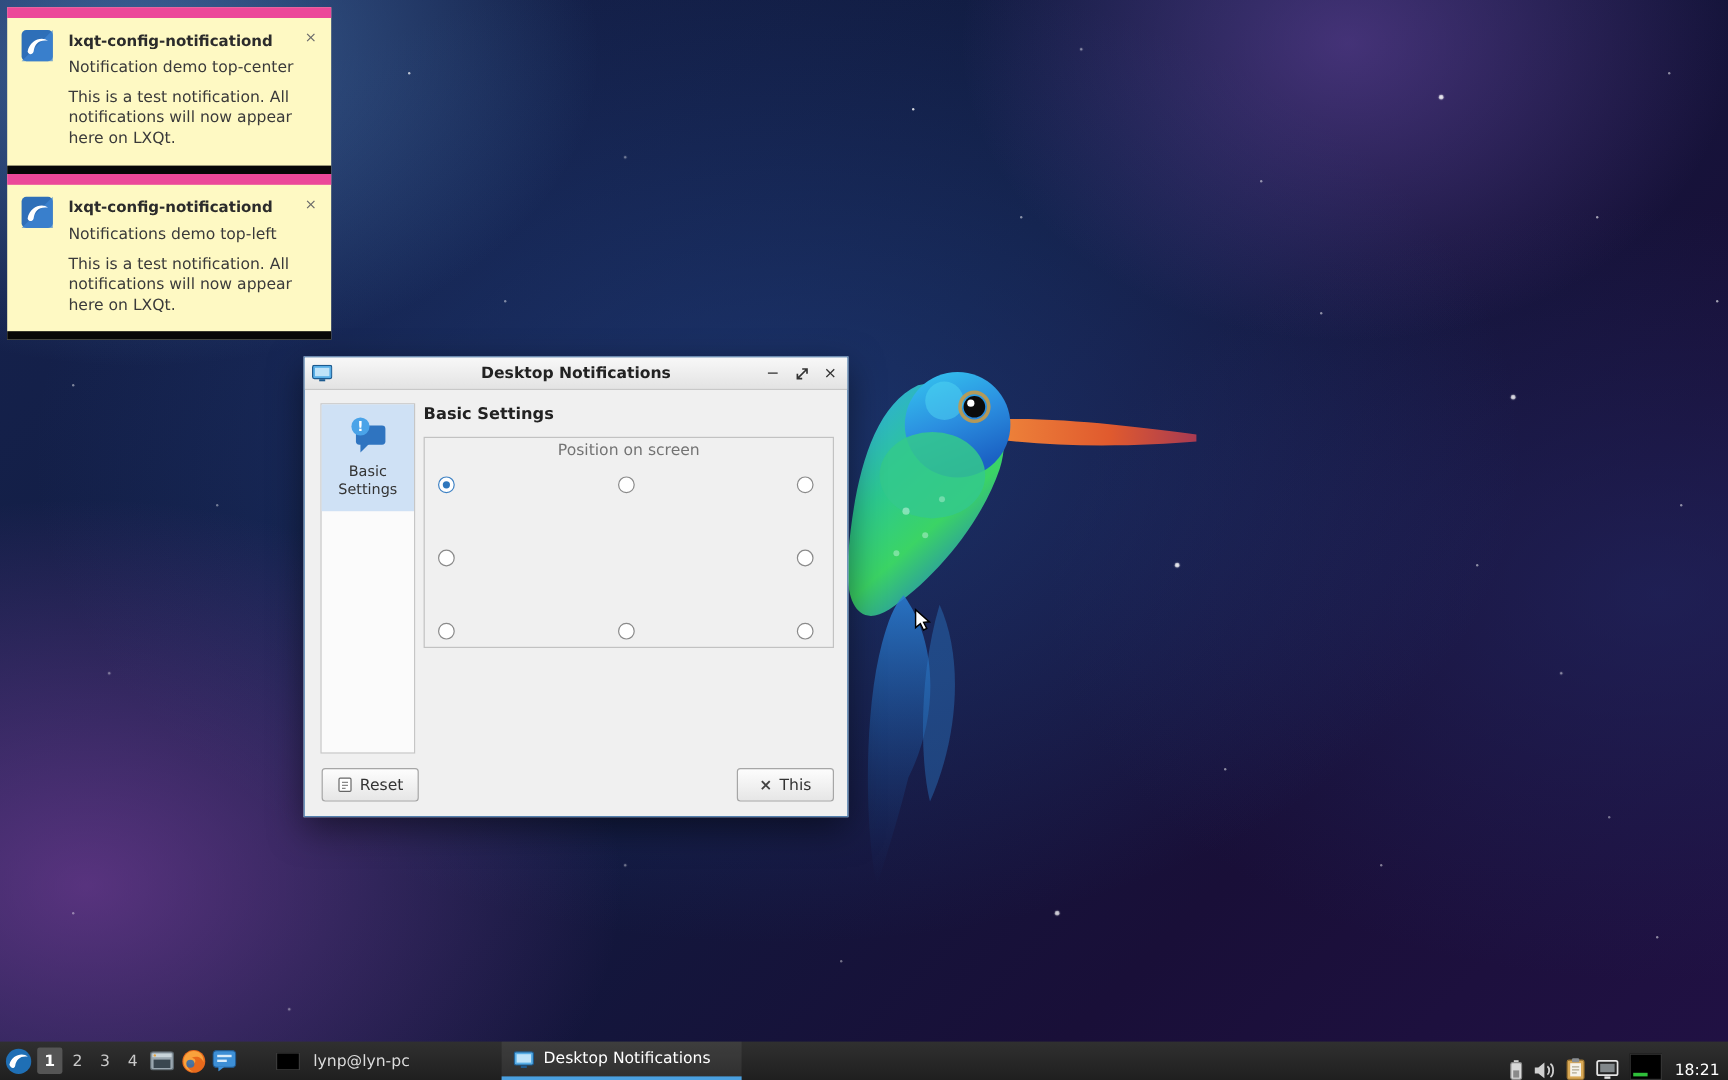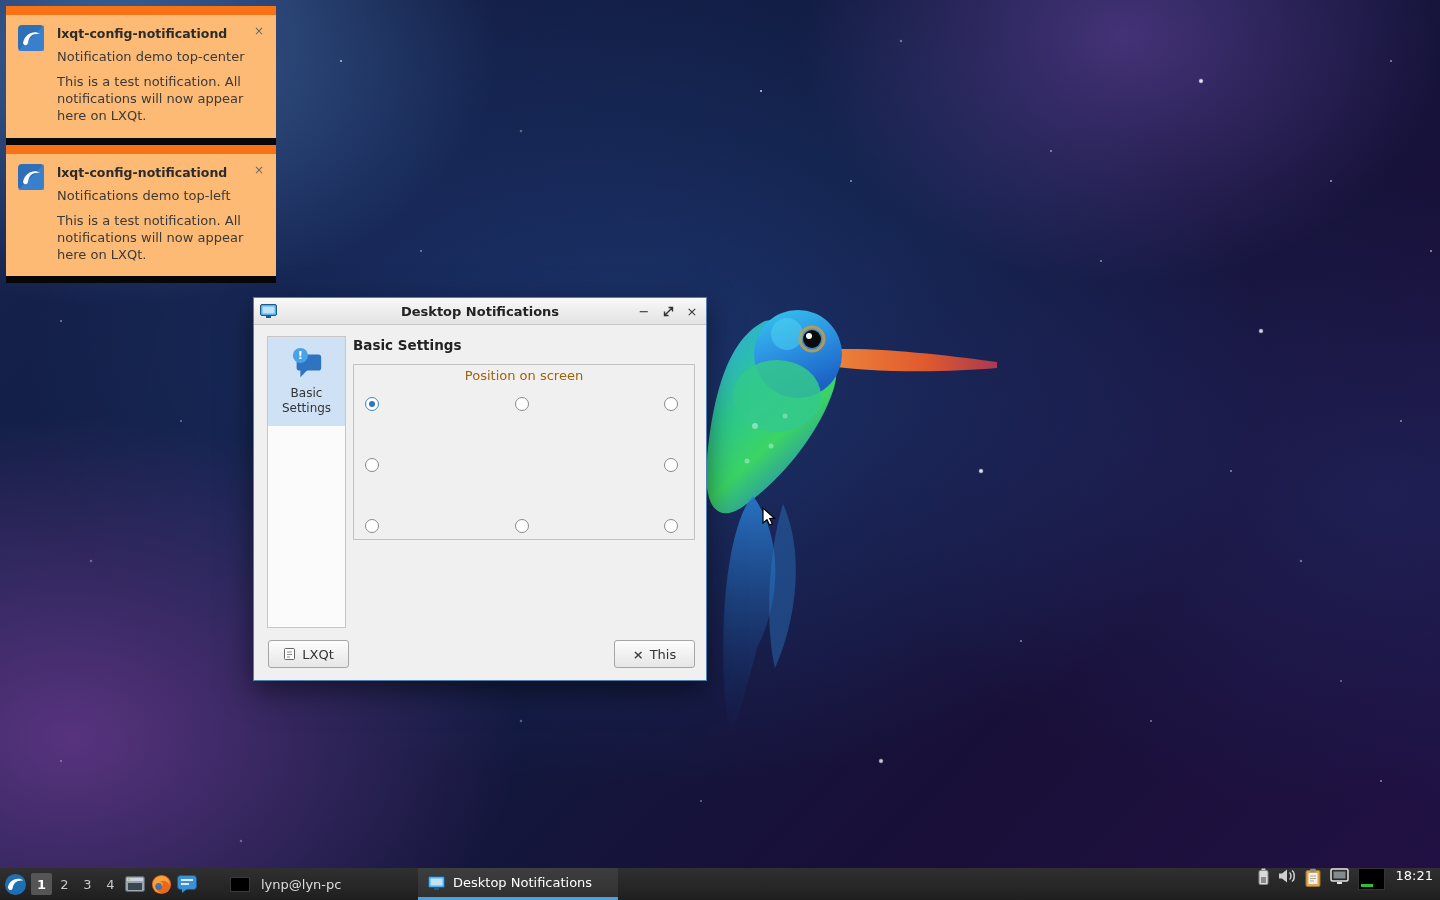--- a/index.html
+++ b/index.html
@@ -37,21 +37,21 @@
       740px 420px 0 0 rgba(255,255,255,.35), 380px 380px 0 0 rgba(255,255,255,.3),
       580px 480px 0 0 rgba(255,255,255,.35), 1230px 470px 0 0 rgba(255,255,255,.5),
       1340px 680px 0 0 rgba(255,255,255,.4), 160px 200px 0 0 rgba(255,255,255,.5),
       60px 320px 0 0 rgba(255,255,255,.45);
   }
   .bird { position:absolute; left:695px; top:296px; width:315px; height:450px; }
 
   
   .notif-stack { position:absolute; left:6px; top:6px; width:270px; z-index:40; }
   .notification {
-    background:#fdba74; border-top:9px solid #f97316; border-bottom:7px solid #070707;
+    background:#fef9c3; border-top:9px solid #ec4899; border-bottom:7px solid #070707;
     padding:9px 11px 13px 11px; color:#3a3a3a;
   }
   .notif-grid { display:grid; grid-template-columns:40px 1fr; }
   .notif-icon { width:28px; height:28px; }
   .notif-head { display:flex; align-items:flex-start; }
   .notif-app { font-weight:bold; font-size:12.5px; color:#2b2b2b; white-space:nowrap; overflow:hidden; flex:1; padding-top:2px; }
   .notif-close { font-size:12px; color:#6a6a6a; padding:0 1px; cursor:default; line-height:14px; margin-left:4px; }
   .notif-summary { font-size:13px; margin-top:7px; line-height:1.32; }
   .notif-body { font-size:13px; margin-top:8px; line-height:1.32; grid-column:2; }
 
@@ -77,21 +77,21 @@
     position:absolute; left:13px; top:38px; width:79px; height:292px;
     background:#fbfbfb; border:1px solid #c6c6c6;
   }
   .side-item { padding:9px 3px 10px; text-align:center; font-size:12px; color:#333; line-height:1.25; }
   .side-item.selected { background:#cfe1f5; }
   .side-item svg { display:block; margin:0 auto 6px; }
 
   .section-title { position:absolute; left:99px; top:39px; font-weight:bold; font-size:13.5px; color:#222; }
 
   .groupbox { position:absolute; left:99px; top:66px; width:342px; height:176px; border:1px solid #c2c2c2; }
-  .group-title { text-align:center; margin-top:3px; font-size:13px; color:#a16207; }
+  .group-title { text-align:center; margin-top:3px; font-size:13px; color:#737373; }
   .radio {
     position:absolute; width:14px; height:14px; border:1px solid #8a8a8a; border-radius:50%;
     background:#fff; cursor:default;
   }
   .radio.checked { border-color:#3f82c4; }
   .radio.checked::after {
     content:""; position:absolute; left:3px; top:3px; width:6px; height:6px; border-radius:50%; background:#2f77bd;
   }
   .r-c1{left:11px;} .r-c2{left:161px;} .r-c3{left:310px;}
   .r-r1{top:32px;}  .r-r2{top:93px;}  .r-r3{top:154px;}
@@ -123,21 +123,21 @@
   .ql:first-of-type { margin-left:8px; }
   .task-terminal { position:absolute; left:222px; top:0; height:100%; display:flex; align-items:center; gap:11px;
                    padding:0 8px; cursor:default; }
   .task-thumb { width:20px; height:15px; background:#000; border:1px solid #3a3a3a; }
   .task-active {
     position:absolute; left:418px; top:0; width:200px; height:100%;
     display:flex; align-items:center; gap:8px; padding:0 10px;
     background:rgba(255,255,255,.07); border-bottom:3px solid #4aa0e0; cursor:default;
   }
   .task-active .label { color:#fff; }
-  .tray { position:absolute; right:0; top:0; height:100%; display:flex; align-items:flex-start; gap:9px; padding-right:7px; }
+  .tray { position:absolute; right:0; top:0; height:100%; display:flex; align-items:flex-end; gap:9px; padding-right:7px; }
   .tray-icon { display:flex; align-items:center; justify-content:center; cursor:default; }
   .mon-preview { width:27px; height:22px; background:#000; border:1px solid #333; position:relative; cursor:default; }
   .mon-preview::after { content:""; position:absolute; left:2px; bottom:2px; width:12px; height:3px; background:#2fbf3a; }
   .clock { color:#fff; font-size:13px; margin-left:2px; cursor:default; }
 </style>
 </head>
 <body>
 
 <div class="wallpaper"></div>
 <div class="stars"></div>
@@ -261,21 +261,21 @@
     <div class="radio r-c1 r-r3"></div>
     <div class="radio r-c2 r-r3"></div>
     <div class="radio r-c3 r-r3"></div>
   </div>
 
   <div class="btn btn-reset">
     <svg width="13" height="14" viewBox="0 0 13 14">
       <rect x="1.5" y="1.5" width="10" height="11" rx="1" fill="#ffffff" stroke="#666"></rect>
       <path d="M4,5 H9 M4,7.5 H9 M4,10 H7" stroke="#888" stroke-width="1"></path>
     </svg>
-    <span>LXQt</span>
+    <span>Reset</span>
   </div>
   <div class="btn btn-close">
     <span class="x">×</span>
     <span>This</span>
   </div>
 </div>
 
 <svg class="cursor" width="20" height="22" viewBox="0 0 20 22">
   <path d="M5,4 L5,19 L9,15.7 L11.6,21 L14.3,19.7 L11.7,14.6 L16.5,14.2 Z" fill="#ffffff" stroke="#000" stroke-width="1.2"></path>
 </svg>

